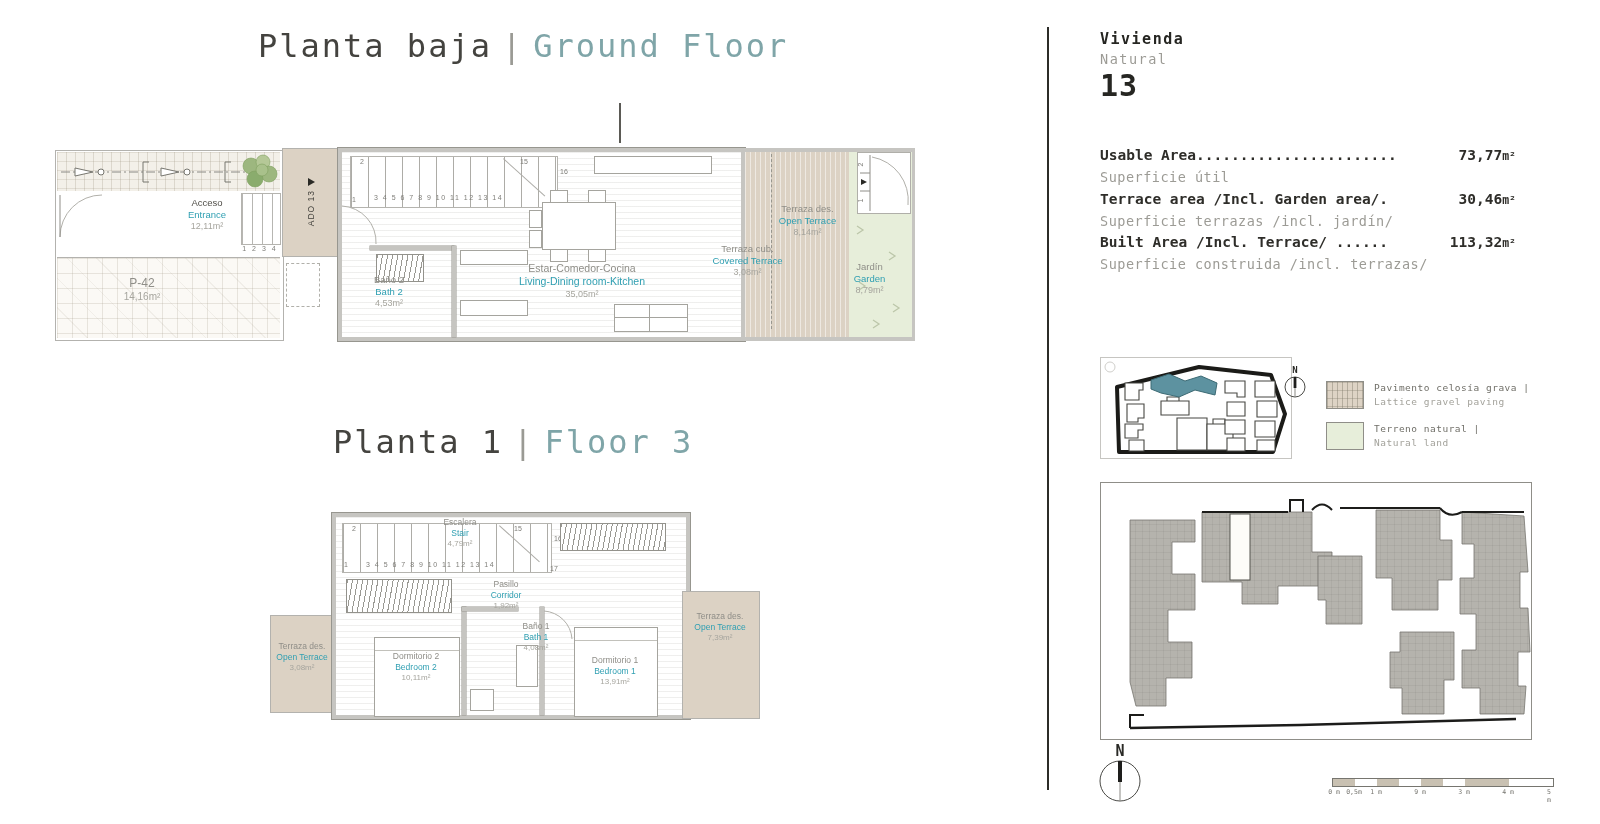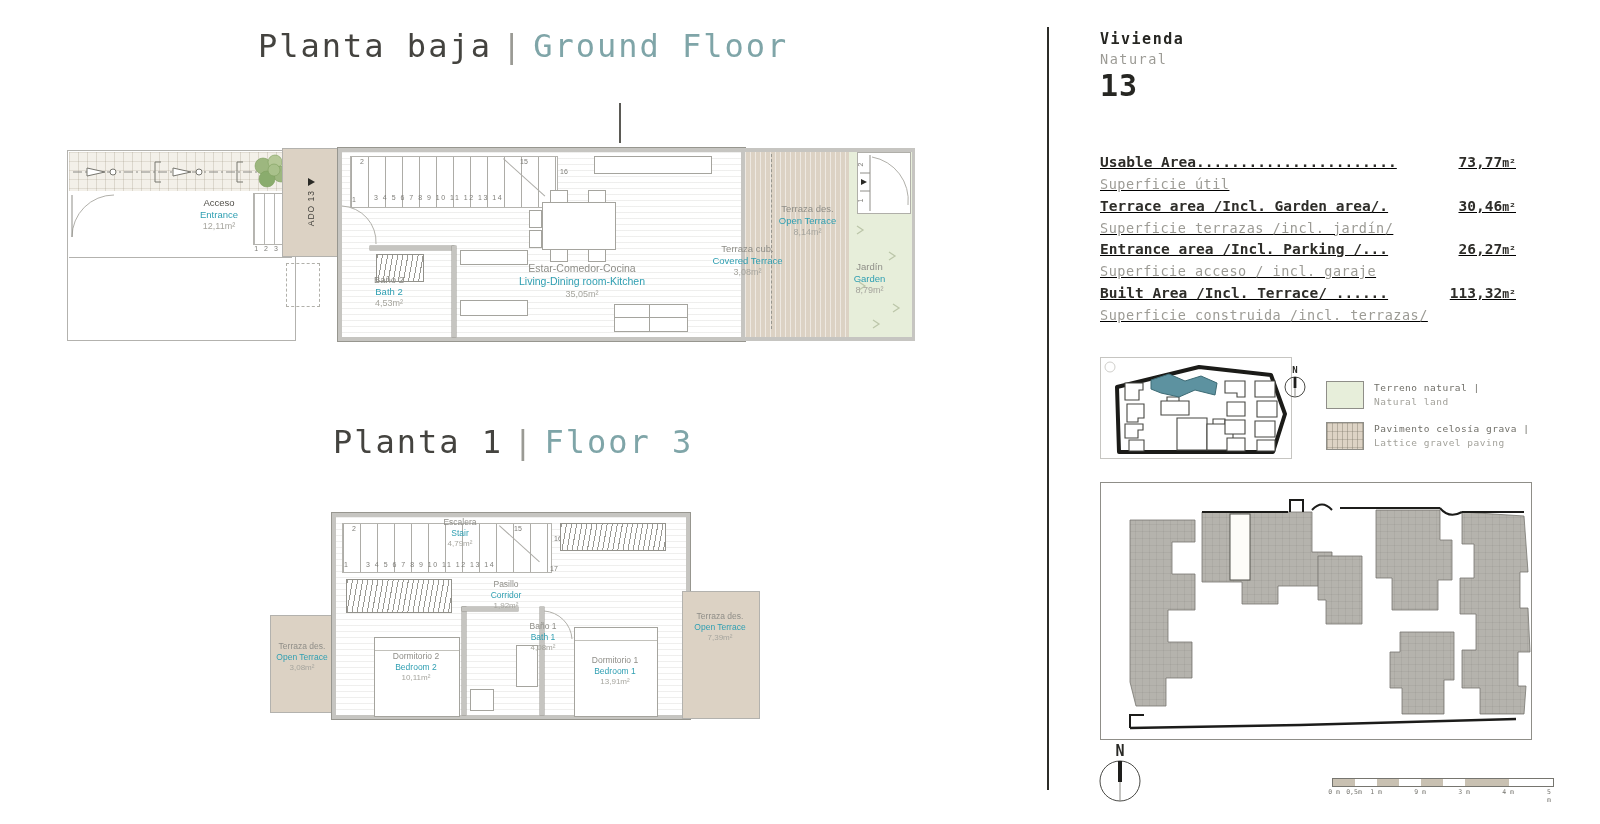--- a/index.html
+++ b/index.html
@@ -52,21 +52,21 @@
   .ado-tri{width:0;height:0;border-top:4px solid transparent;border-bottom:4px solid transparent;border-left:7px solid #2a2a26;}
   .dash-v{position:absolute;border-left:1.5px dashed #98978f;}
   .sidestepnum{position:absolute;font-size:7px;color:#7e7d78;font-family:"Liberation Sans",sans-serif;transform:rotate(-90deg);}
   .section-mark{position:absolute;background:#5b5a55;}
 
   
   .divider{position:absolute;left:1047px;top:27px;width:2px;height:763px;background:#2c2c28;}
   .viv-es{font-weight:bold;font-size:15px;letter-spacing:1.5px;color:#262622;}
   .viv-en{font-size:13.5px;letter-spacing:1.5px;color:#9c9b95;margin-top:3px;}
   .viv-num{font-weight:bold;font-size:30px;color:#262622;margin-top:1px;letter-spacing:1px;}
-  .areas{position:absolute;left:1100px;top:152px;width:416px;text-decoration:underline;}
+  .areas{position:absolute;left:1100px;top:145px;width:416px;}
   .area-en{display:flex;justify-content:space-between;align-items:baseline;font-weight:bold;
     font-size:14.5px;color:#2e2d29;line-height:21px;white-space:pre;}
   .a-val{font-weight:bold;}
   .a-unit{font-size:11.5px;}
   .area-es{font-size:13.5px;color:#9c9b95;line-height:21.5px;letter-spacing:.5px;}
   .legend{position:absolute;left:1326px;top:381px;}
   .legend-row{display:flex;gap:10px;margin-bottom:13px;}
   .swatch{width:36px;height:26px;flex:0 0 auto;}
   .swatch.lattice{background-color:#ddd3c5;border:1px solid #8f8e88;
     background-image:repeating-linear-gradient(90deg,rgba(120,115,100,.4) 0 1px,transparent 1px 5px),
@@ -92,21 +92,21 @@
 <div class="canvas">
 
   <div class="title" style="left:258px;top:27px;">
     <span>Planta baja</span><span class="t-sep">|</span><span class="t-en">Ground Floor</span>
   </div>
 
   <div class="section-mark" style="left:619px;top:103px;width:1.5px;height:40px;"></div>
 
   <div class="plan" style="left:55px;top:148px;width:857px;height:193px;">
 
-    <div class="abs thinbox" style="left:12px;top:2px;width:227px;height:189px;text-decoration:underline;">
+    <div class="abs thinbox" style="left:0;top:2px;width:227px;height:189px;text-decoration:underline;">
       <div class="abs pavegrid" style="left:1px;top:1px;width:223px;height:39px;">
         <svg width="223" height="39">
           <line x1="4" y1="20" x2="219" y2="20" stroke="#8a8984" stroke-width="1" stroke-dasharray="9 3 2 3"></line>
           <polygon points="18,16 36,20 18,24" fill="#fff" stroke="#77766f" stroke-width="1"></polygon>
           <circle cx="44" cy="20" r="3" fill="#fff" stroke="#77766f"></circle>
           <path d="M86,10 v20 M86,10 h6 M86,30 h6" stroke="#77766f" fill="none"></path>
           <polygon points="104,16 122,20 104,24" fill="#fff" stroke="#77766f" stroke-width="1"></polygon>
           <circle cx="130" cy="20" r="3" fill="#fff" stroke="#77766f"></circle>
           <path d="M168,10 v20 M168,10 h6 M168,30 h6" stroke="#77766f" fill="none"></path>
         </svg>
@@ -126,20 +126,26 @@
           <line x1="2" y1="44" x2="2" y2="2" stroke="#8f8e88"></line>
         </svg>
         <div class="rlabel dark" style="left:104px;top:6px;width:92px;">
           <div class="es">Acceso</div>
           <div class="en">Entrance</div>
           <div class="ar">12,11m²</div>
         </div>
         <div class="steps vsteps" style="left:184px;top:2px;width:38px;height:50px;"></div>
         <div class="stepnum" style="left:184px;top:54px;width:38px;text-align:center;letter-spacing:2px;">1 2 3 4</div>
       </div>
+      <div class="abs parkfloor" style="left:1px;top:107px;width:223px;height:80px;">
+        <div class="rlabel" style="left:35px;top:18px;width:100px;">
+          <div class="es" style="font-size:12px;color:#8f8e88;">P-42</div>
+          <div class="ar" style="font-size:10px;">14,16m²</div>
+        </div>
+      </div>
     </div>
 
     <div class="ado" style="left:227px;top:0;width:56px;height:107px;">
       <div class="ado-tri"></div>
       <div class="ado-label">ADO 13</div>
     </div>
     <div class="dashedbox" style="left:231px;top:115px;width:32px;height:42px;"></div>
 
     <div class="abs wallbox floorlines" style="left:283px;top:0;width:399px;height:185px;">
 
@@ -271,21 +277,21 @@
       <div class="wall" style="left:126px;top:90px;width:56px;height:4px;"></div>
 
       <div class="rlabel sm" style="left:134px;top:62px;width:72px;">
         <div class="es">Pasillo</div>
         <div class="en">Corridor</div>
         <div class="ar">1,92m²</div>
       </div>
 
       <div class="furn" style="left:180px;top:128px;width:20px;height:40px;"></div>
       <div class="furn" style="left:134px;top:172px;width:22px;height:20px;"></div>
-      <div class="rlabel sm" style="left:131px;top:104px;width:72px;padding-left:40px;">
+      <div class="rlabel sm" style="left:124px;top:104px;width:72px;padding-left:40px;">
         <div class="es">Baño 1</div>
         <div class="en">Bath 1</div>
         <div class="ar">4,08m²</div>
       </div>
 
       <div class="furn" style="left:38px;top:120px;width:84px;height:78px;">
         <div style="position:absolute;left:0;top:12px;width:100%;height:0;border-top:1px solid #c2c1bb;"></div>
       </div>
       <div class="rlabel sm" style="left:26px;top:134px;width:108px;">
         <div class="es">Dormitorio 2</div>
@@ -323,24 +329,20 @@
   </div>
 
   <div class="areas">
     <div class="area-row">
       <div class="area-en"><span>Usable Area.......................</span><span class="a-val"><span>73,77</span><span class="a-unit">m²</span></span></div>
       <div class="area-es">Superficie útil</div>
     </div>
     <div class="area-row">
       <div class="area-en"><span>Terrace area /Incl. Garden area/.</span><span class="a-val"><span>30,46</span><span class="a-unit">m²</span></span></div>
       <div class="area-es">Superficie terrazas /incl. jardín/</div>
-    </div>
-    <div class="area-row">
-      <div class="area-en"><span>Entrance area /Incl. Parking /...</span><span class="a-val"><span>26,27</span><span class="a-unit">m²</span></span></div>
-      <div class="area-es">Superficie acceso / incl. garaje</div>
     </div>
     <div class="area-row">
       <div class="area-en"><span>Built Area /Incl. Terrace/ ......</span><span class="a-val"><span>113,32</span><span class="a-unit">m²</span></span></div>
       <div class="area-es">Superficie construida /incl. terrazas/</div>
     </div>
   </div>
 
   <svg class="abs" style="left:1099px;top:356px;" width="195" height="105">
     <rect x="1.5" y="1.5" width="191" height="101" fill="#fff" stroke="#c6c5c1"></rect>
     <circle cx="11" cy="11" r="5" fill="none" stroke="#d0cfcb"></circle>
@@ -369,31 +371,31 @@
     <div class="c-n">N</div>
     <svg width="24" height="24">
       <circle cx="12" cy="12" r="10" fill="none" stroke="#4a4a46"></circle>
       <line x1="12" y1="2" x2="12" y2="22" stroke="#8a8984"></line>
       <rect x="10.6" y="2" width="2.8" height="11" fill="#1e1e1c"></rect>
     </svg>
   </div>
 
   <div class="legend">
     <div class="legend-row">
+      <div class="swatch lattice"></div>
+      <div>
+        <div class="lg-es">Pavimento celosía grava |</div>
+        <div class="lg-en">Lattice gravel paving</div>
+      </div>
+    </div>
+    <div class="legend-row">
       <div class="swatch natural"></div>
       <div>
         <div class="lg-es">Terreno natural |</div>
         <div class="lg-en">Natural land</div>
-      </div>
-    </div>
-    <div class="legend-row">
-      <div class="swatch lattice"></div>
-      <div>
-        <div class="lg-es">Pavimento celosía grava |</div>
-        <div class="lg-en">Lattice gravel paving</div>
       </div>
     </div>
   </div>
 
   <svg class="abs" style="left:1100px;top:482px;" width="432" height="258">
     <defs>
       <pattern id="bldg" width="7" height="7" patternUnits="userSpaceOnUse">
         <rect width="7" height="7" fill="#b5b3ad"></rect>
         <path d="M0 0H7M0 0V7" stroke="rgba(70,70,64,.3)" stroke-width=".5"></path>
       </pattern>

